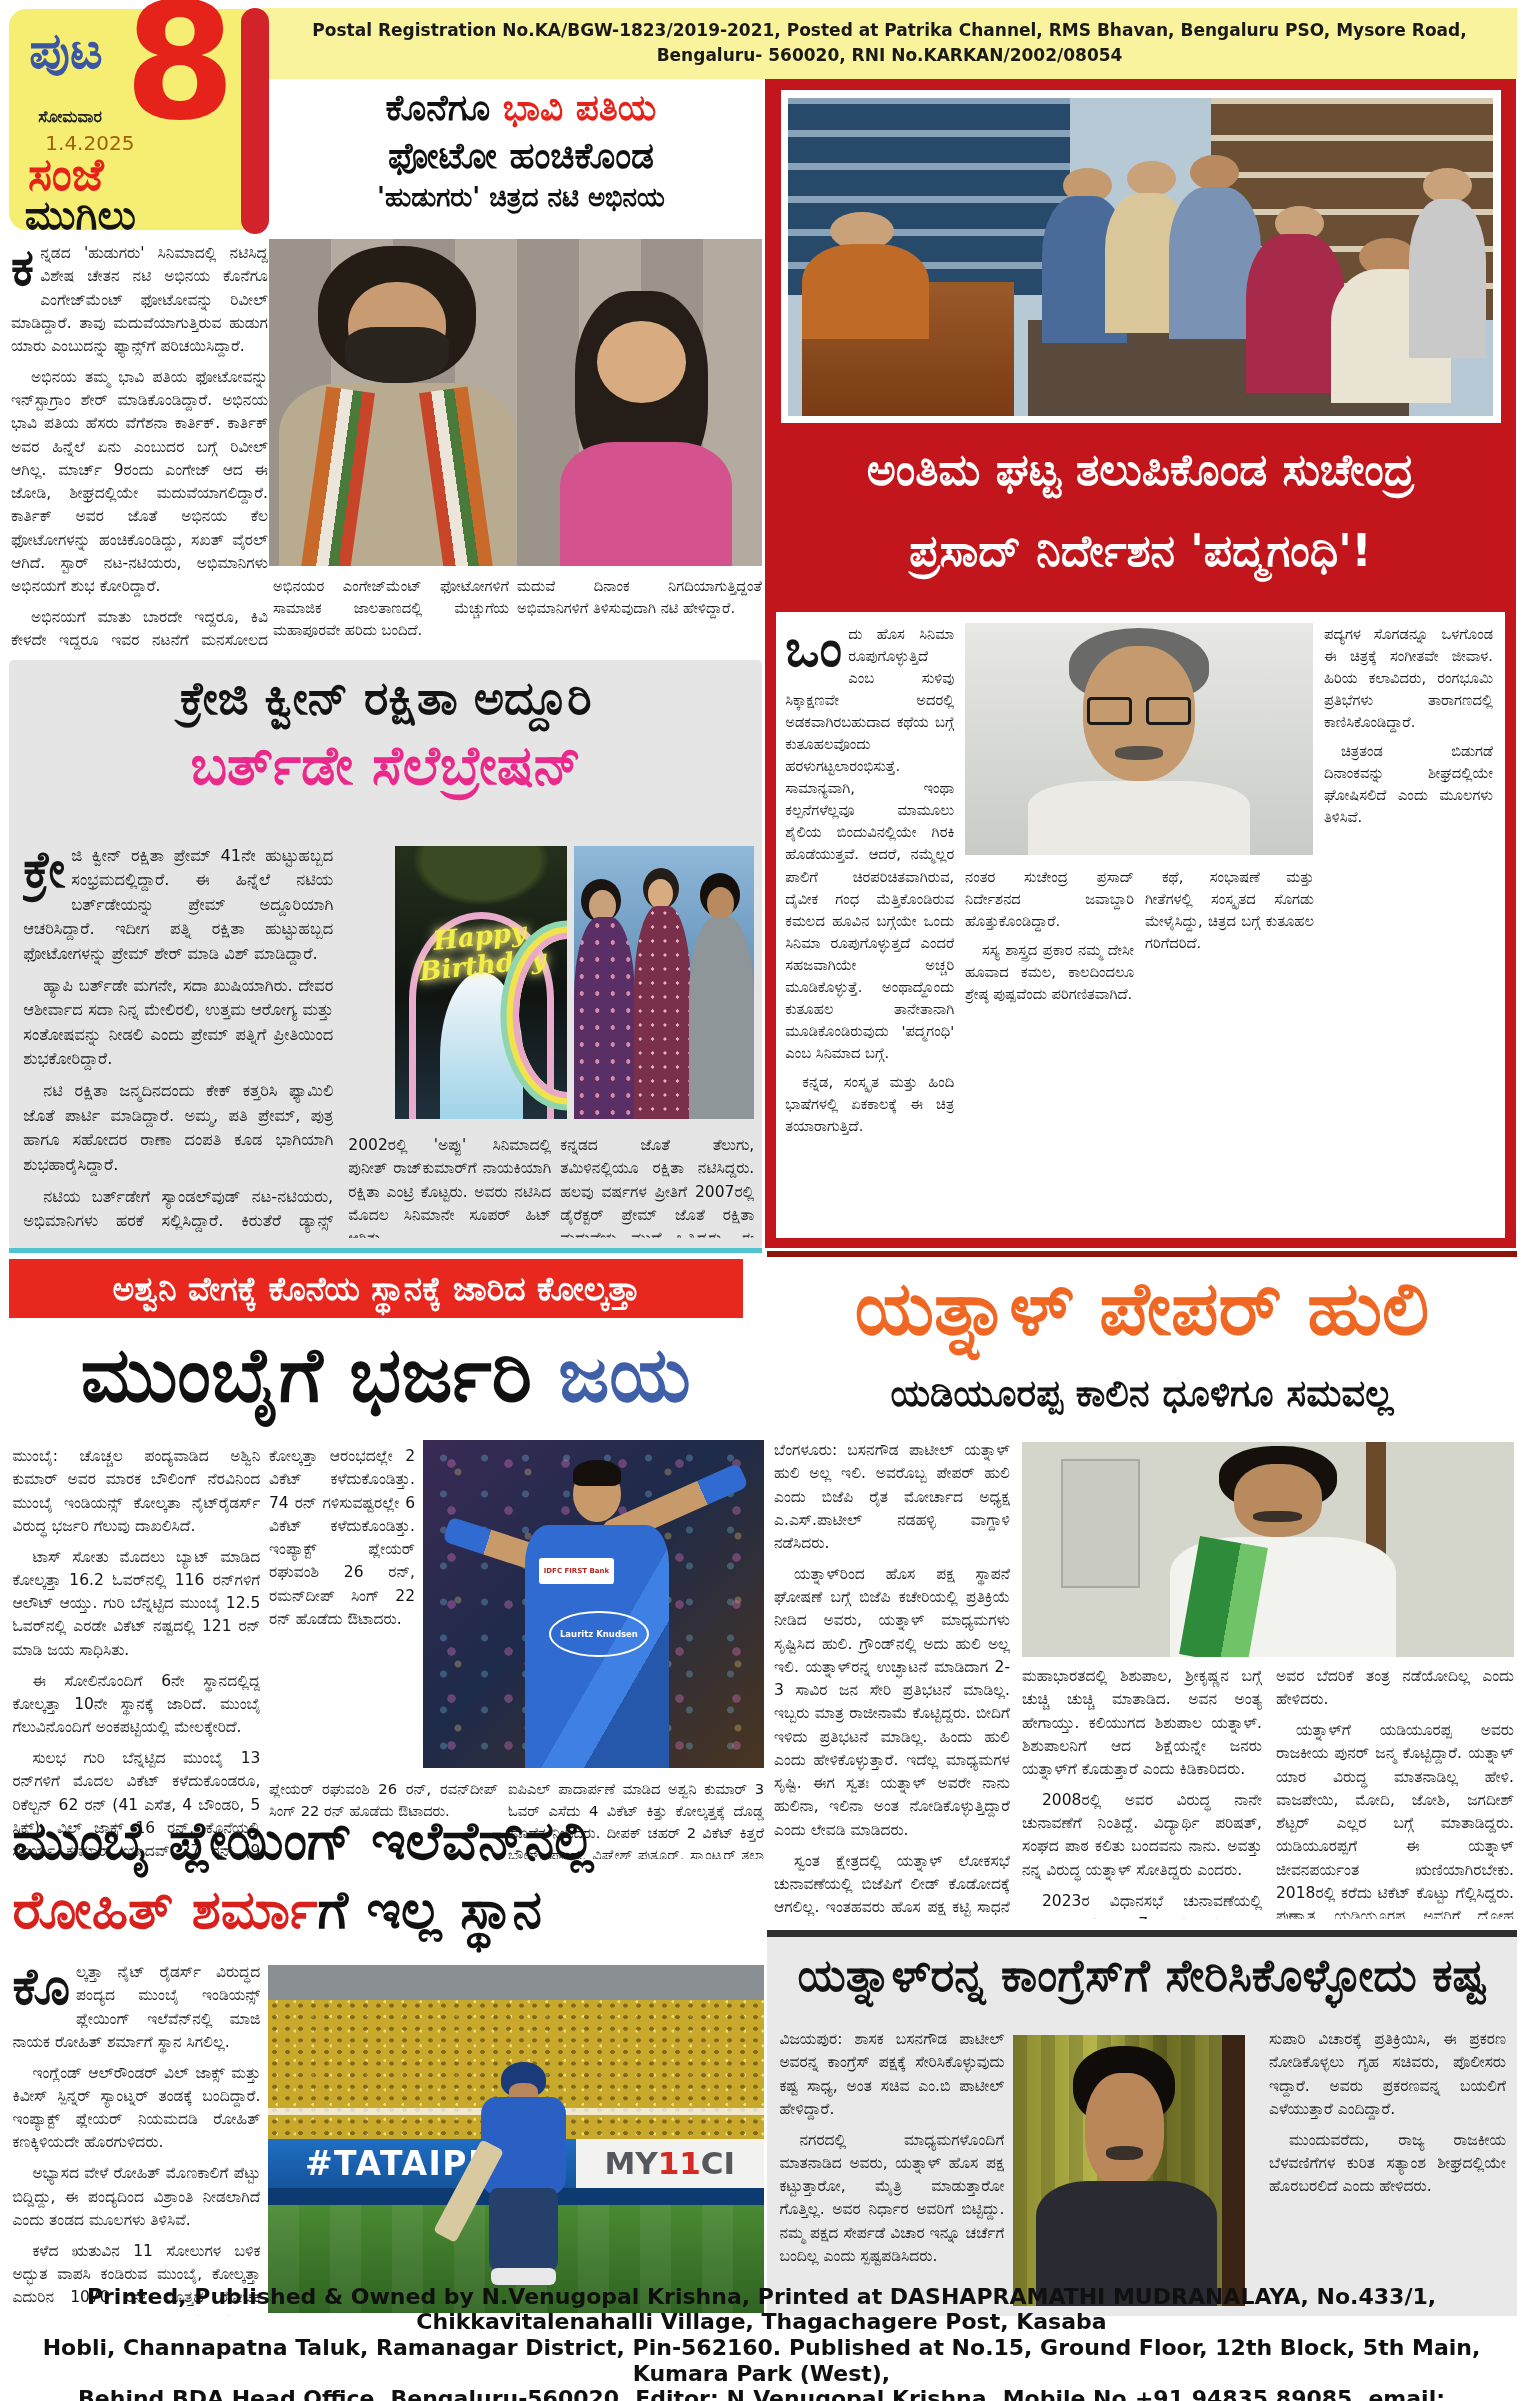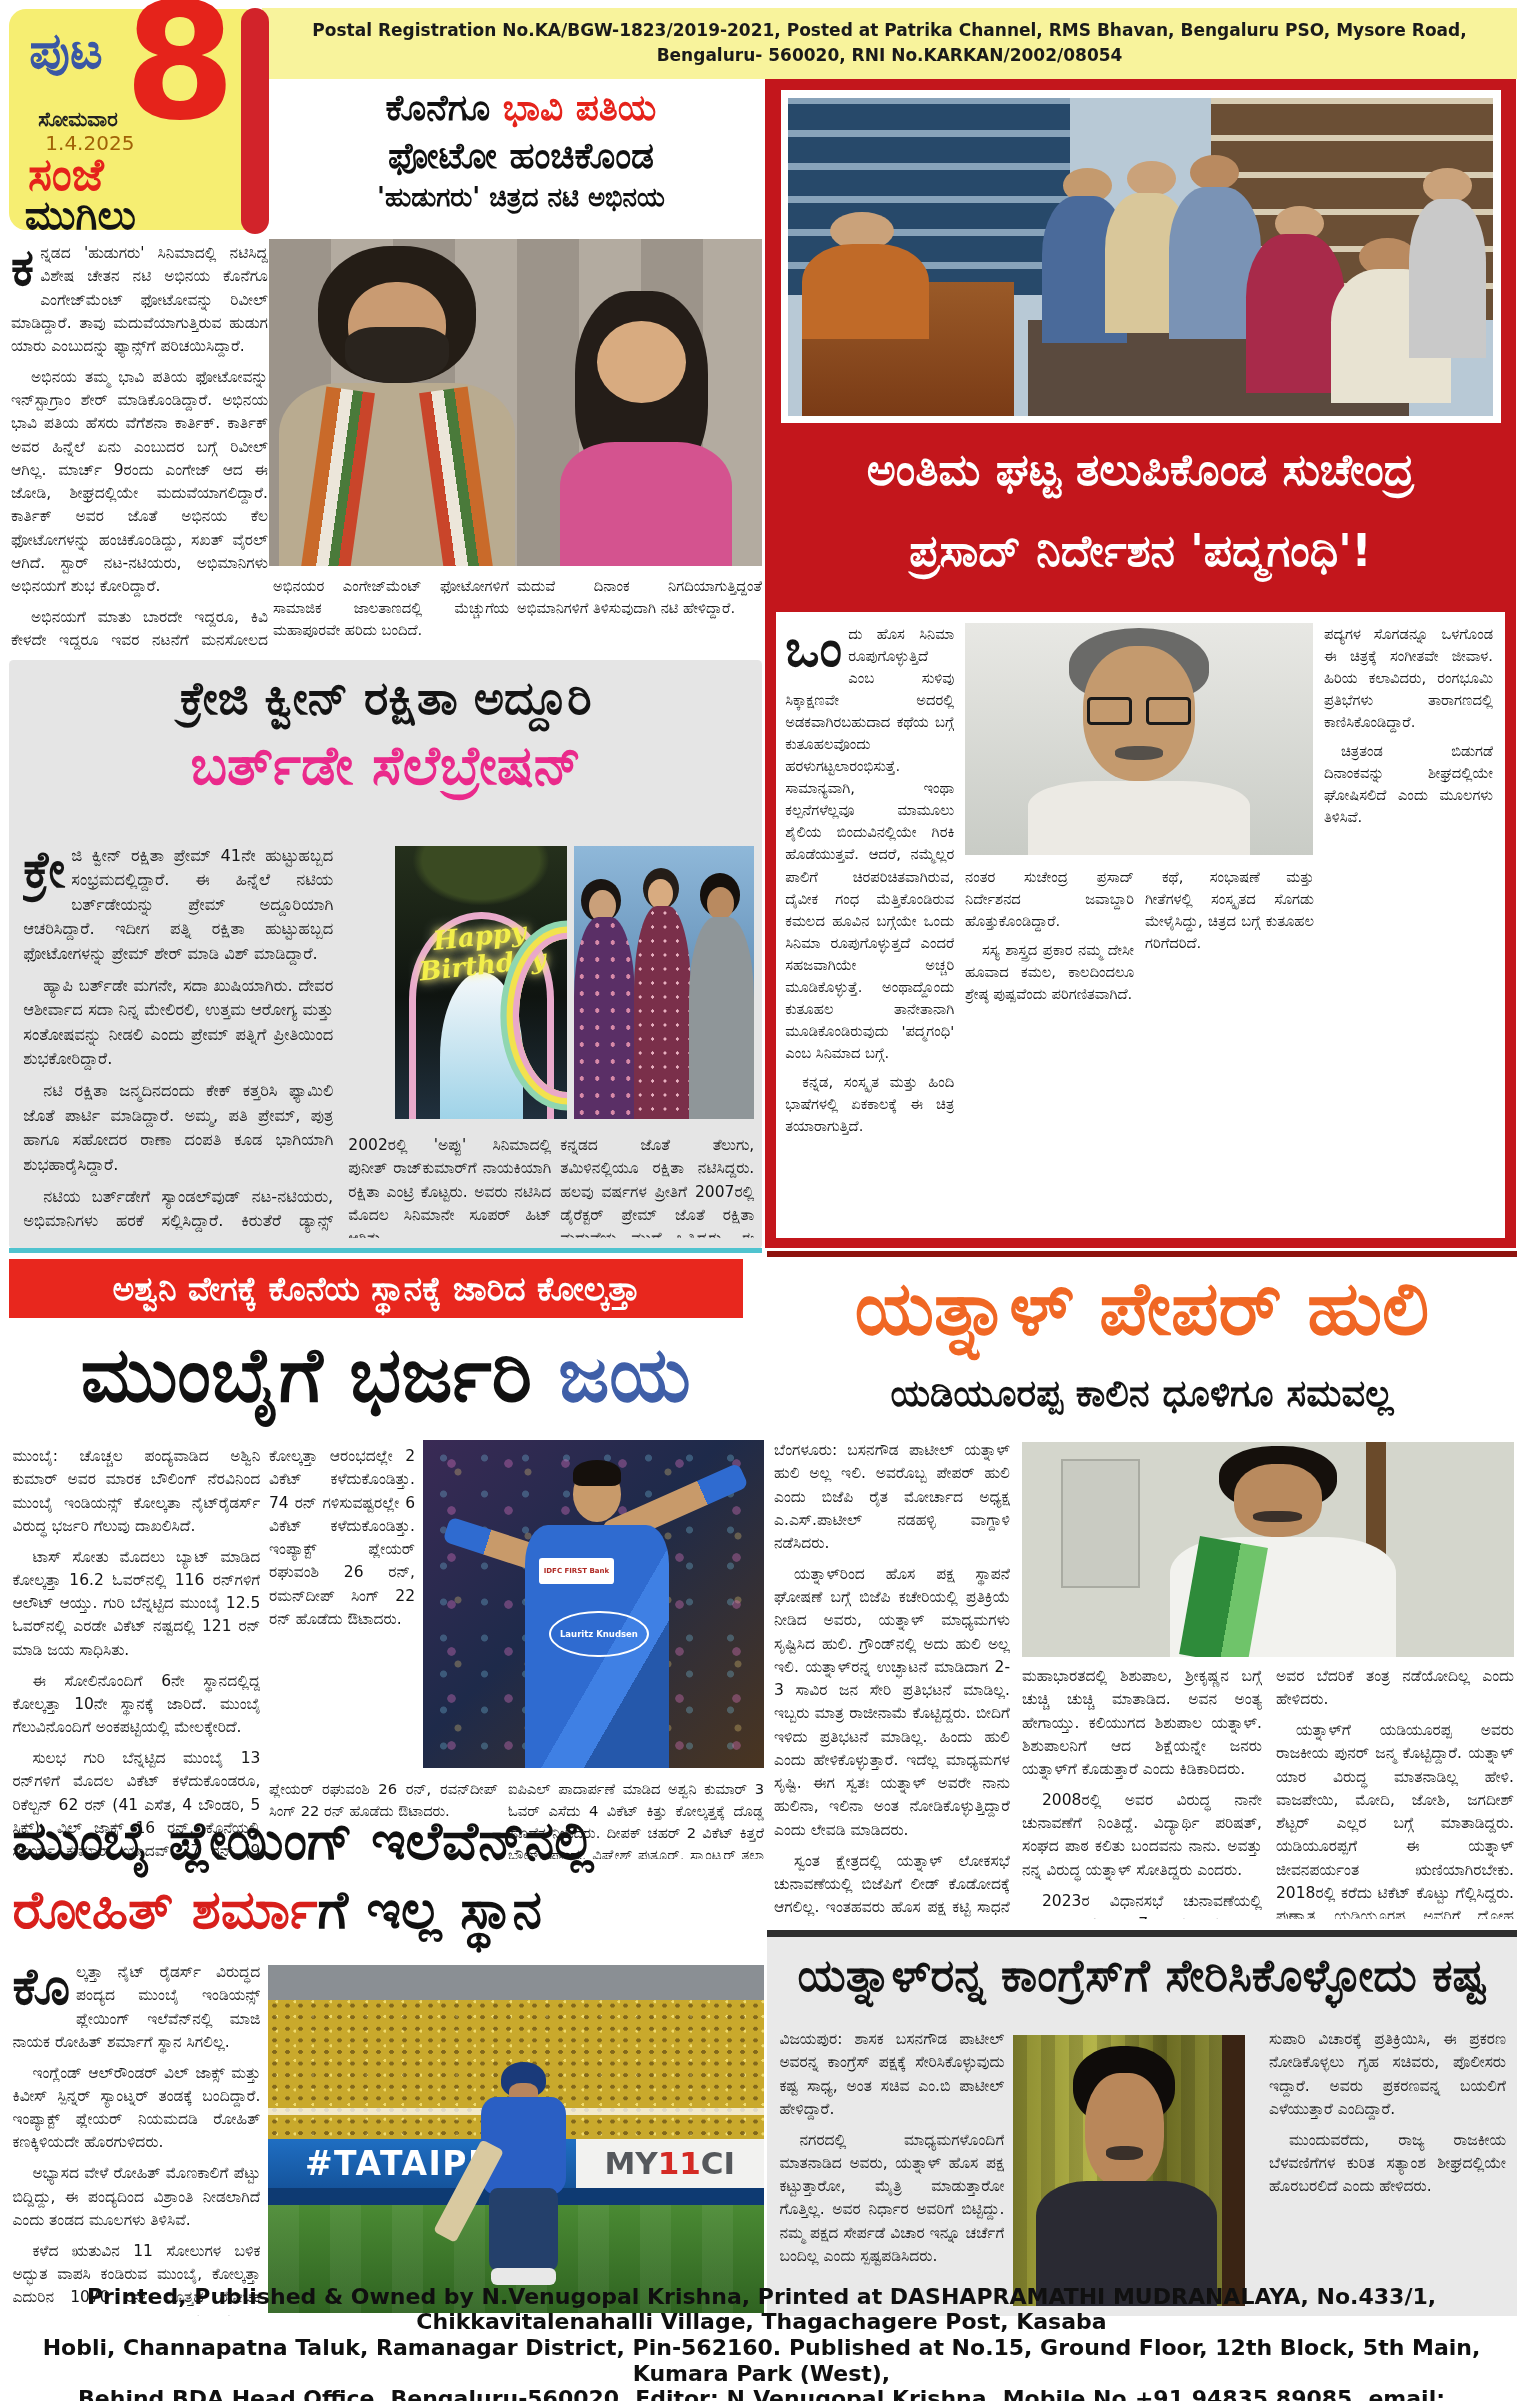--- a/index.html
+++ b/index.html
@@ -46,21 +46,21 @@
 <div class="page">
 
   <div class="abs postal">
     <div>Postal Registration No.KA/BGW-1823/2019-2021, Posted at Patrika Channel, RMS Bhavan, Bengaluru PSO, Mysore Road,</div>
     <div>Bengaluru- 560020, RNI No.KARKAN/2002/08054</div>
   </div>
 
   <div class="abs masthead">
     <span class="abs" style="left:20px;top:12.4px;font-size:50px;font-weight:bold;color:#3a57a5;">ಪುಟ</span>
     <span class="abs" style="left:115px;top:-26px;font-size:160px;line-height:1;font-weight:bold;color:#e5231b;">8</span>
-    <span class="abs" style="left:29px;top:98px;font-size:20px;font-weight:bold;color:#222;">ಸೋಮವಾರ</span>
+    <span class="abs" style="left:29px;top:98px;font-size:16px;font-weight:bold;color:#222;">ಸೋಮವಾರ</span>
     <span class="abs" style="left:36px;top:122px;font-size:20px;color:#a16207;">1.4.2025</span>
     <span class="abs" style="left:18.6px;top:139px;font-size:45px;font-weight:bold;color:#e5231b;">ಸಂಜೆ</span>
     <span class="abs" style="left:15.5px;top:183px;font-size:40px;font-weight:bold;color:#141414;">ಮುಗಿಲು</span>
     <div class="m-curve"></div>
   </div>
 
   <div class="abs ctr" style="left:279px;top:84px;width:484px;height:152px;">
     <div style="font-size:36px;font-weight:bold;line-height:1.32;">
       <span>ಕೊನೆಗೂ </span><span style="color:#e5231b;">ಭಾವಿ ಪತಿಯ</span><br>
       <span>ಫೋಟೋ ಹಂಚಿಕೊಂಡ</span>

